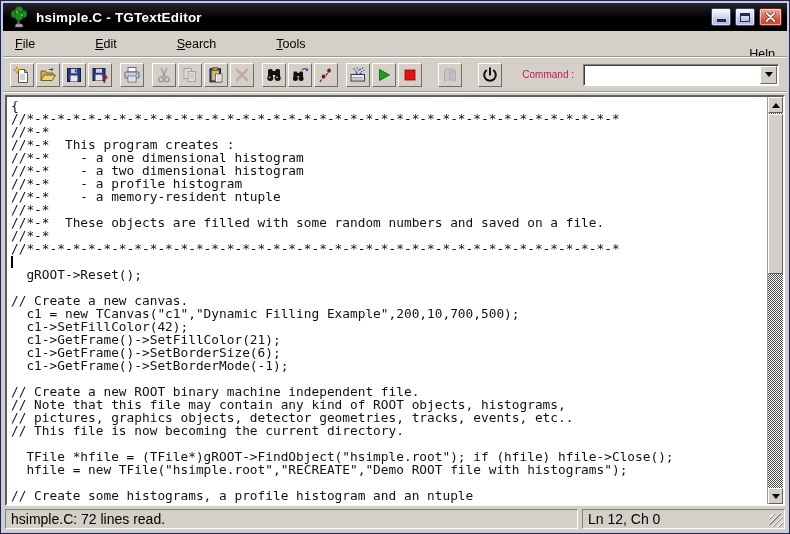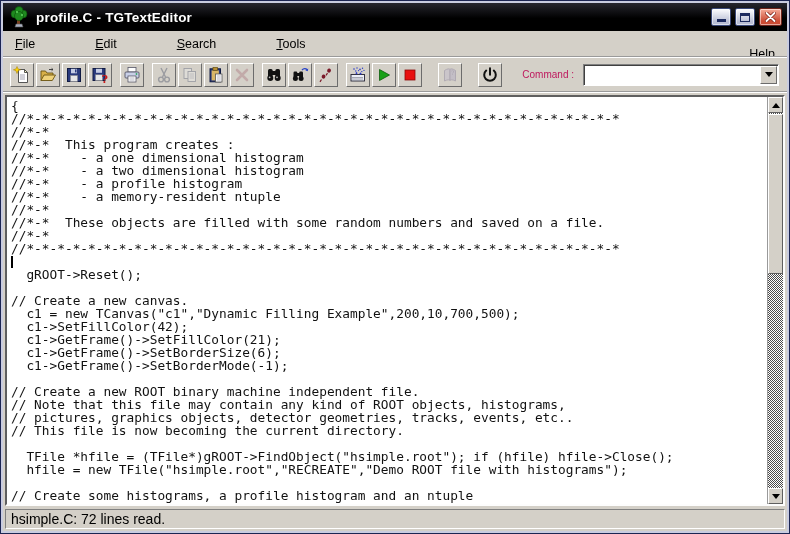--- a/index.html
+++ b/index.html
@@ -125,21 +125,21 @@
       <path d="M8 18h6l1 3H7z" fill="#aab0c0" stroke="#555" stroke-width="0.6"></path>
       <g fill="#1f8a1f" stroke="#0a4d0a" stroke-width="0.6">
         <circle cx="7" cy="8" r="4"></circle>
           <circle cx="15" cy="8" r="4"></circle>
         <circle cx="11" cy="4.5" r="4"></circle>
           <circle cx="11" cy="10" r="4.5"></circle>
       </g>
       <circle cx="9" cy="6" r="1" fill="#5fd35f"></circle>
         <circle cx="14" cy="9" r="1" fill="#5fd35f"></circle>
     </svg>
-    <div class="title-text">profile.C - TGTextEditor</div>
+    <div class="title-text">hsimple.C - TGTextEditor</div>
     <div class="wbtn">
         <div class="glyph-min"></div>
       </div>
     <div class="wbtn">
         <div class="glyph-max"></div>
       </div>
     <div class="wbtn close">
       <svg width="11" height="10" viewBox="0 0 11 10">
         <path d="M1.5 1l8 8M9.5 1l-8 8" stroke="#7e2318" stroke-width="3.4" stroke-linecap="round"></path>
         <path d="M1.5 1l8 8M9.5 1l-8 8" stroke="#fff" stroke-width="1.8" stroke-linecap="round"></path>
@@ -321,15 +321,19 @@
         <div class="sb-thumb"></div>
         <div class="sb-btn down">
             <div class="tri-down"></div>
           </div>
       </div>
     </div>
   </div>
 
   <div class="statusbar">
     <div class="status-cell status-left">hsimple.C: 72 lines read.</div>
+    <div class="status-cell status-right">
+      <span>Ln 12, Ch 0</span>
+      <div class="grip"></div>
+    </div>
   </div>
 
 </div>
 
 </body></html>

